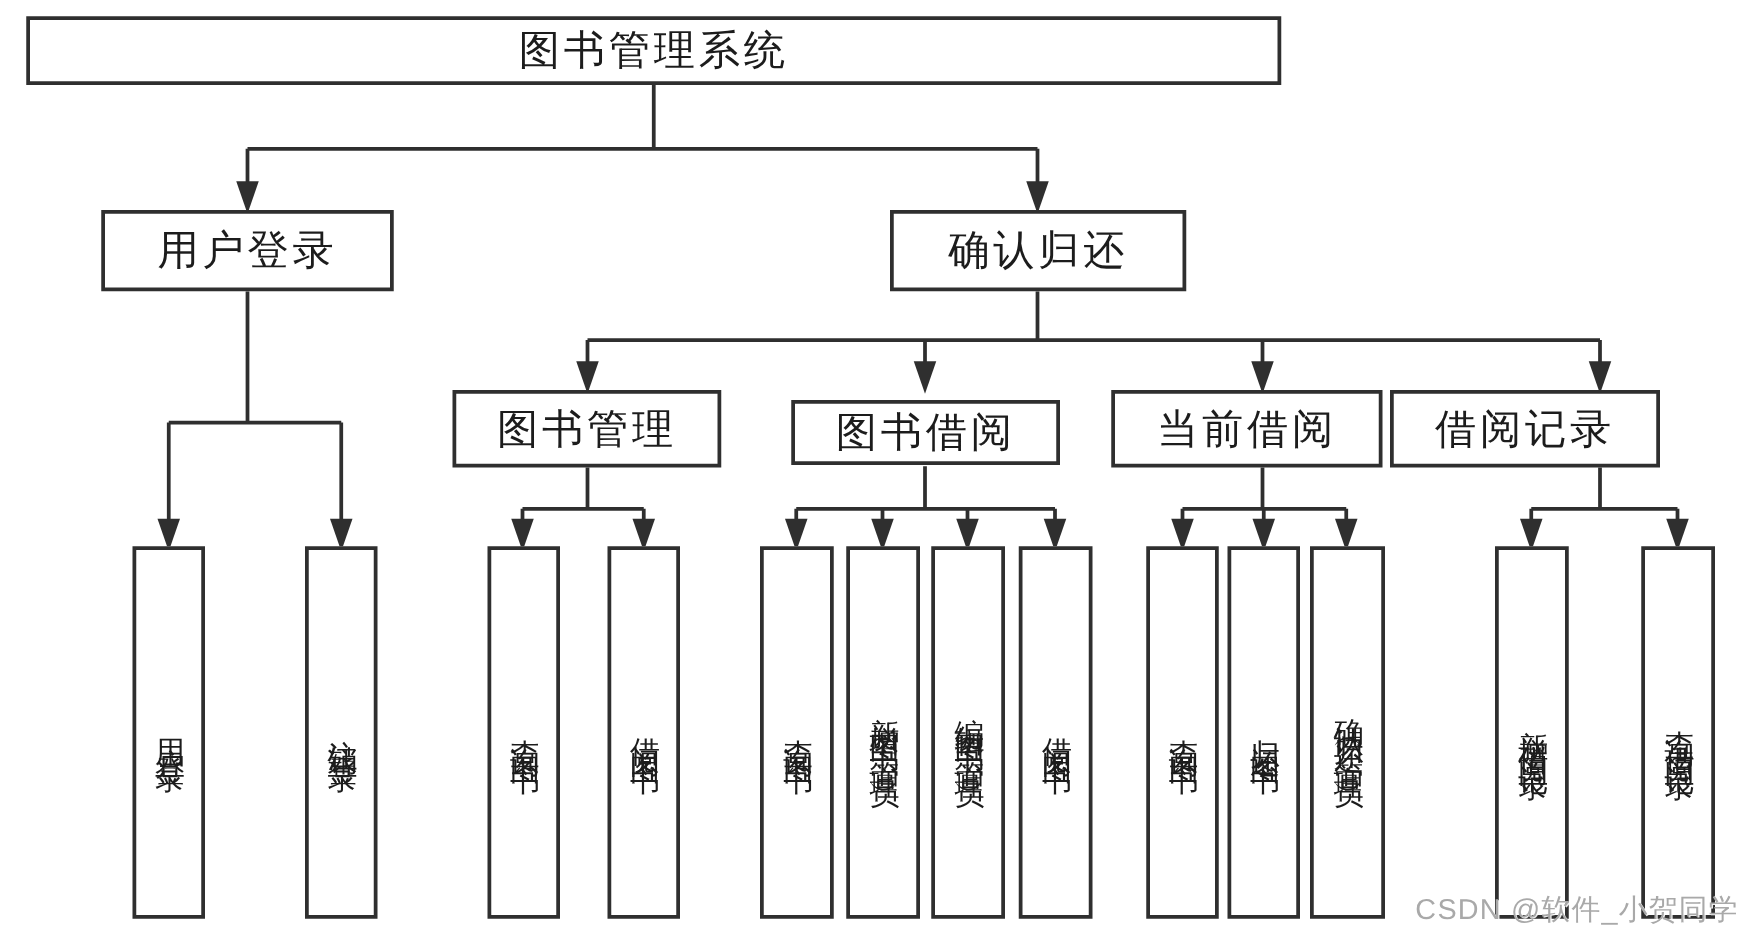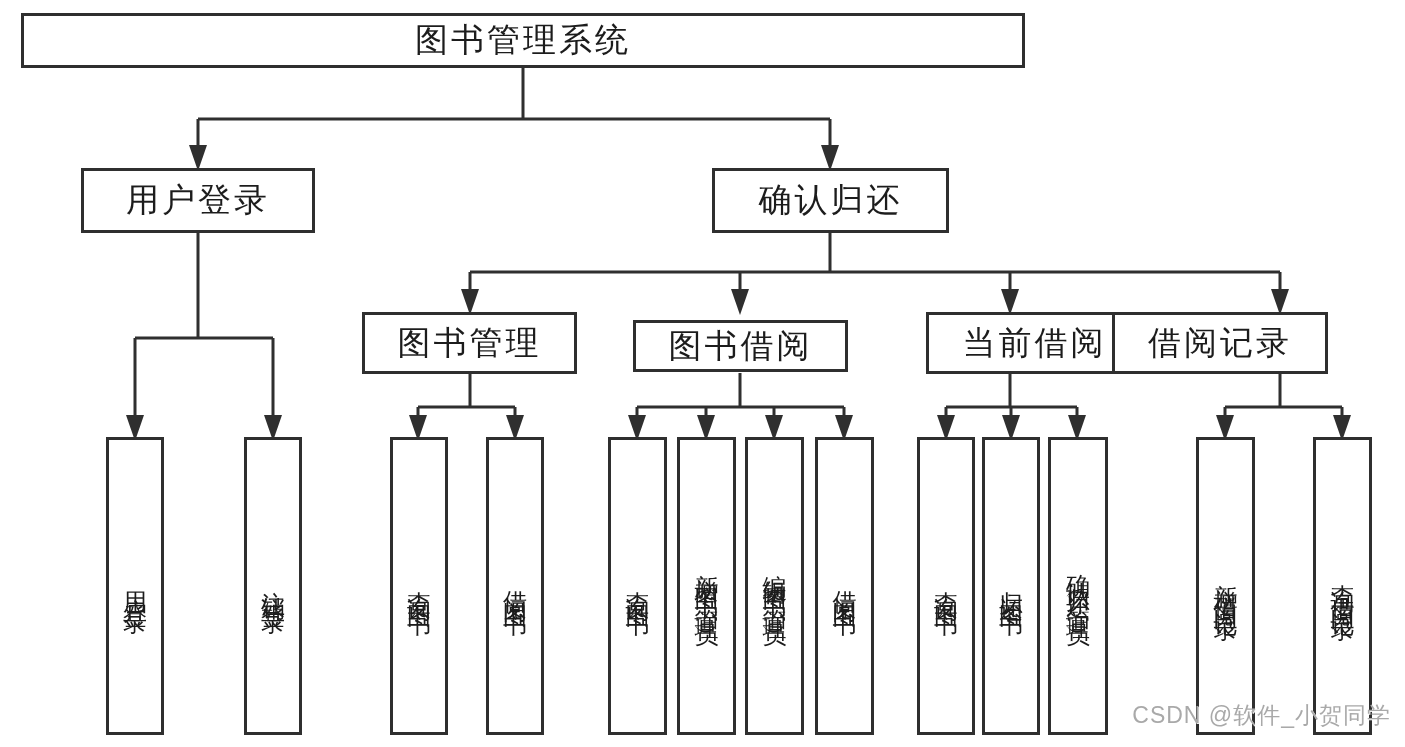--- a/index.html
+++ b/index.html
@@ -41,21 +41,21 @@
   }
   .vbox .vtext{
     writing-mode:vertical-lr;
     text-orientation:mixed;
     font-size:24px;letter-spacing:7px;line-height:1;
     color:var(--text);
     white-space:nowrap;
   }
   .watermark{
     position:absolute;
-    right:14px;bottom:16px;
+    right:14px;bottom:4px;
     font-size:23px;letter-spacing:1px;
     color:var(--watermark);
     text-shadow:1px 1px 0 rgba(255,255,255,.9);
     pointer-events:none;
   }
 </style>
 </head>
 <body>
 
 <div class="stage">
@@ -93,21 +93,21 @@
     </g>
   </svg>
 
   <div class="hbox" style="left:21px;top:13px;width:1004px;height:55px;">图书管理系统</div>
 
   <div class="hbox" style="left:81px;top:168px;width:234px;height:65px;">用户登录</div>
   <div class="hbox" style="left:712px;top:168px;width:237px;height:65px;">确认归还</div>
 
   <div class="hbox" style="left:362px;top:312px;width:215px;height:62px;">图书管理</div>
   <div class="hbox" style="left:633px;top:300px;width:215px;height:52px;margin-top:20px;">图书借阅</div>
-  <div class="hbox" style="left:926px;top:312px;width:217px;height:62px;">当前借阅</div>
+  <div class="hbox" style="left:889px;top:312px;width:217px;height:62px;">当前借阅</div>
   <div class="hbox" style="left:1112px;top:312px;width:216px;height:62px;">借阅记录</div>
 
   <div class="vbox" style="left:106px;">
     <span class="vtext">用户登录</span>
   </div>
   <div class="vbox" style="left:244px;">
     <span class="vtext">注销登录</span>
   </div>
 
   <div class="vbox" style="left:390px;">

